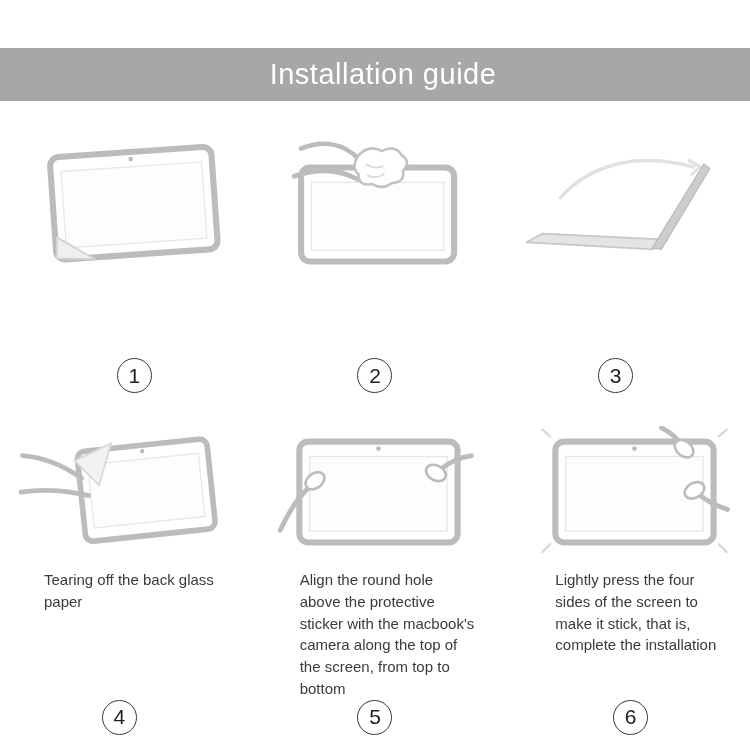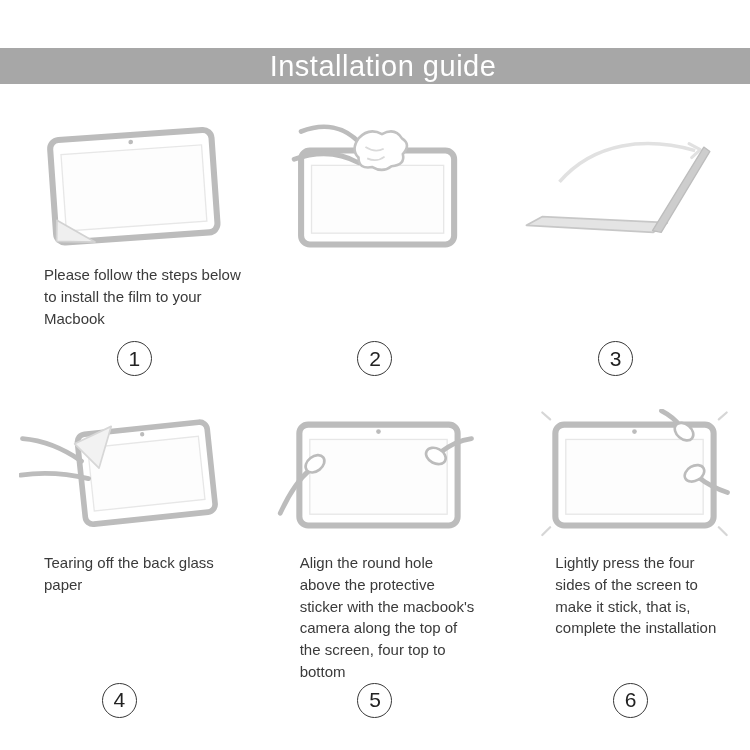--- a/index.html
+++ b/index.html
@@ -1,21 +1,21 @@
 <!DOCTYPE html>
 <html><head>
 <meta charset="utf-8">
 <style>
   * { margin: 0; padding: 0; box-sizing: border-box; }
   html, body { width: 750px; height: 750px; background: #ffffff; overflow: hidden; }
   body { font-family: "Liberation Sans", sans-serif; }
 
   .banner {
     margin-top: 48px;
-    height: 36px;
+    height: 53px;
     background: #a7a7a7;
     display: flex;
     align-items: center;
     justify-content: center;
     padding-left: 16px;
   }
   .banner-title {
     color: #ffffff;
     font-size: 29px;
     font-weight: 400;
@@ -74,21 +74,20 @@
     <div class="illus">
       <svg viewBox="0 0 230 148" width="200">
         <g transform="rotate(-4 115 78)">
           <rect x="22" y="16" width="186" height="118" rx="10" fill="#ffffff" stroke="#bcbcbc" stroke-width="7"></rect>
           <circle cx="115" cy="24" r="2.7" fill="#bcbcbc"></circle>
           <rect x="34" y="33" width="162" height="88" fill="#fdfdfd" stroke="#e7e7e7" stroke-width="1.5"></rect>
           <path d="M24 108 L66 136 L22 132 Z" fill="#efefef" stroke="#d2d2d2" stroke-width="2" stroke-linejoin="round"></path>
         </g>
       </svg>
     </div>
-    <p class="step-text">Please follow the steps below to install the film to your Macbook</p>
     <div class="num">1</div>
   </div>
 
   <div class="step">
     <div class="illus">
       <svg viewBox="0 0 230 148" width="200">
         <rect x="30" y="34" width="176" height="108" rx="10" fill="#ffffff" stroke="#bcbcbc" stroke-width="7"></rect>
         <circle cx="118" cy="42" r="2.7" fill="#bcbcbc"></circle>
         <rect x="42" y="51" width="152" height="78" fill="#fdfdfd" stroke="#e7e7e7" stroke-width="1.5"></rect>
         <path d="M30 12 C 56 2 80 6 98 26" stroke="#bcbcbc" stroke-width="5.5" fill="none" stroke-linecap="round"></path>
@@ -138,21 +137,21 @@
       <svg viewBox="0 0 230 148" width="200">
         <rect x="28" y="18" width="182" height="116" rx="10" fill="#ffffff" stroke="#bcbcbc" stroke-width="7"></rect>
         <circle cx="119" cy="26" r="2.7" fill="#bcbcbc"></circle>
         <rect x="40" y="35" width="158" height="86" fill="#fdfdfd" stroke="#e7e7e7" stroke-width="1.5"></rect>
         <path d="M6 120 C 16 98 26 82 40 70" stroke="#bcbcbc" stroke-width="5.5" fill="none" stroke-linecap="round"></path>
         <ellipse cx="46" cy="63" rx="12" ry="8.5" transform="rotate(-38 46 63)" fill="#ffffff" stroke="#bcbcbc" stroke-width="3"></ellipse>
         <path d="M226 34 C 212 36 200 42 190 50" stroke="#bcbcbc" stroke-width="5.5" fill="none" stroke-linecap="round"></path>
         <ellipse cx="185" cy="54" rx="12" ry="8.5" transform="rotate(28 185 54)" fill="#ffffff" stroke="#bcbcbc" stroke-width="3"></ellipse>
       </svg>
     </div>
-    <p class="step-text">Align the round hole above the protective sticker with the macbook's camera along the top of the screen, four top to bottom</p>
+    <p class="step-text">Align the round hole above the protective sticker with the macbook's camera along the top of the screen, from top to bottom</p>
     <div class="num">5</div>
   </div>
 
   <div class="step">
     <div class="illus">
       <svg viewBox="0 0 230 148" width="200">
         <path d="M22 12 l-9 -8 M216 12 l9 -8 M22 136 l-9 9 M216 136 l9 9" stroke="#d6d6d6" stroke-width="2.5" stroke-linecap="round"></path>
         <rect x="28" y="18" width="182" height="116" rx="10" fill="#ffffff" stroke="#bcbcbc" stroke-width="7"></rect>
         <circle cx="119" cy="26" r="2.7" fill="#bcbcbc"></circle>
         <rect x="40" y="35" width="158" height="86" fill="#fdfdfd" stroke="#e7e7e7" stroke-width="1.5"></rect>

